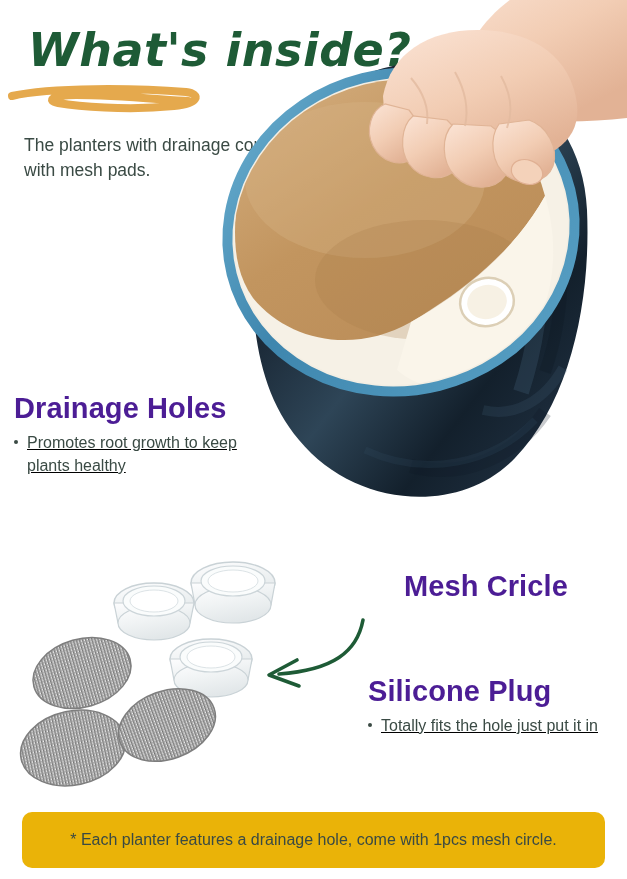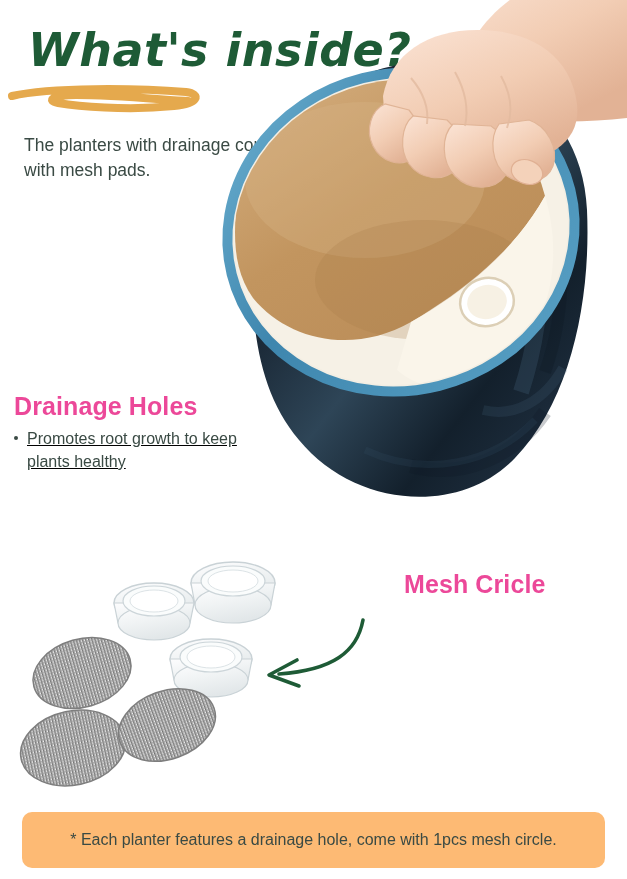--- a/index.html
+++ b/index.html
@@ -31,21 +31,21 @@
 
   
   #subtitle {
     position:absolute; left:24px; top:133px; width:270px;
     font-size:17.5px; line-height:1.45;
     color:#3A4A44; font-weight:400;
   }
 
   
   .sec-head {
-    font-size:25px; font-weight:700; color:#ec4899;
+    font-size:29px; font-weight:700; color:#4c1d95;
     letter-spacing:0.1px; white-space:nowrap;
   }
   .bullets { margin-top:7px;text-decoration:underline; }
   .bullet {
     position:relative; padding-left:13px;
     font-size:16px; line-height:1.42; color:#3A4A44;
   }
   .bullet .dot {
     position:absolute; left:0; top:8px;
     width:4px; height:4px; border-radius:50%; background:#3A4A44;
@@ -65,21 +65,21 @@
     position:absolute; left:10px; top:535px; width:310px; height:270px;
   }
 
   
   #flow-arrow { position:absolute; left:245px; top:612px; width:130px; height:80px; }
 
   
   #footer-note {
     position:absolute; left:22px; top:812px;
     width:583px; height:56px;
-    background:#fdba74; border-radius:10px;
+    background:#eab308; border-radius:10px;
     display:flex; align-items:center; justify-content:center;
     text-align:center;
   }
   #footer-note-text {
     font-size:16px; line-height:1.35; color:#3A4A44;
     padding:0 26px;
   }
 </style>
 </head>
 <body>
@@ -256,18 +256,27 @@
         <span class="dot"></span>
         <span>Promotes root growth to keep plants healthy</span>
       </div>
     </div>
   </div>
 
   <div id="mesh-section">
     <div class="sec-head">Mesh Cricle</div>
   </div>
 
+  <div id="plug-section">
+    <div class="sec-head">Silicone Plug</div>
+    <div class="bullets">
+      <div class="bullet">
+        <span class="dot"></span>
+        <span>Totally fits the hole just put it in</span>
+      </div>
+    </div>
+  </div>
 
   <div id="footer-note">
     <div id="footer-note-text">* Each planter features a drainage hole, come with 1pcs mesh circle.</div>
   </div>
 
 </div>
 
 </body></html>

